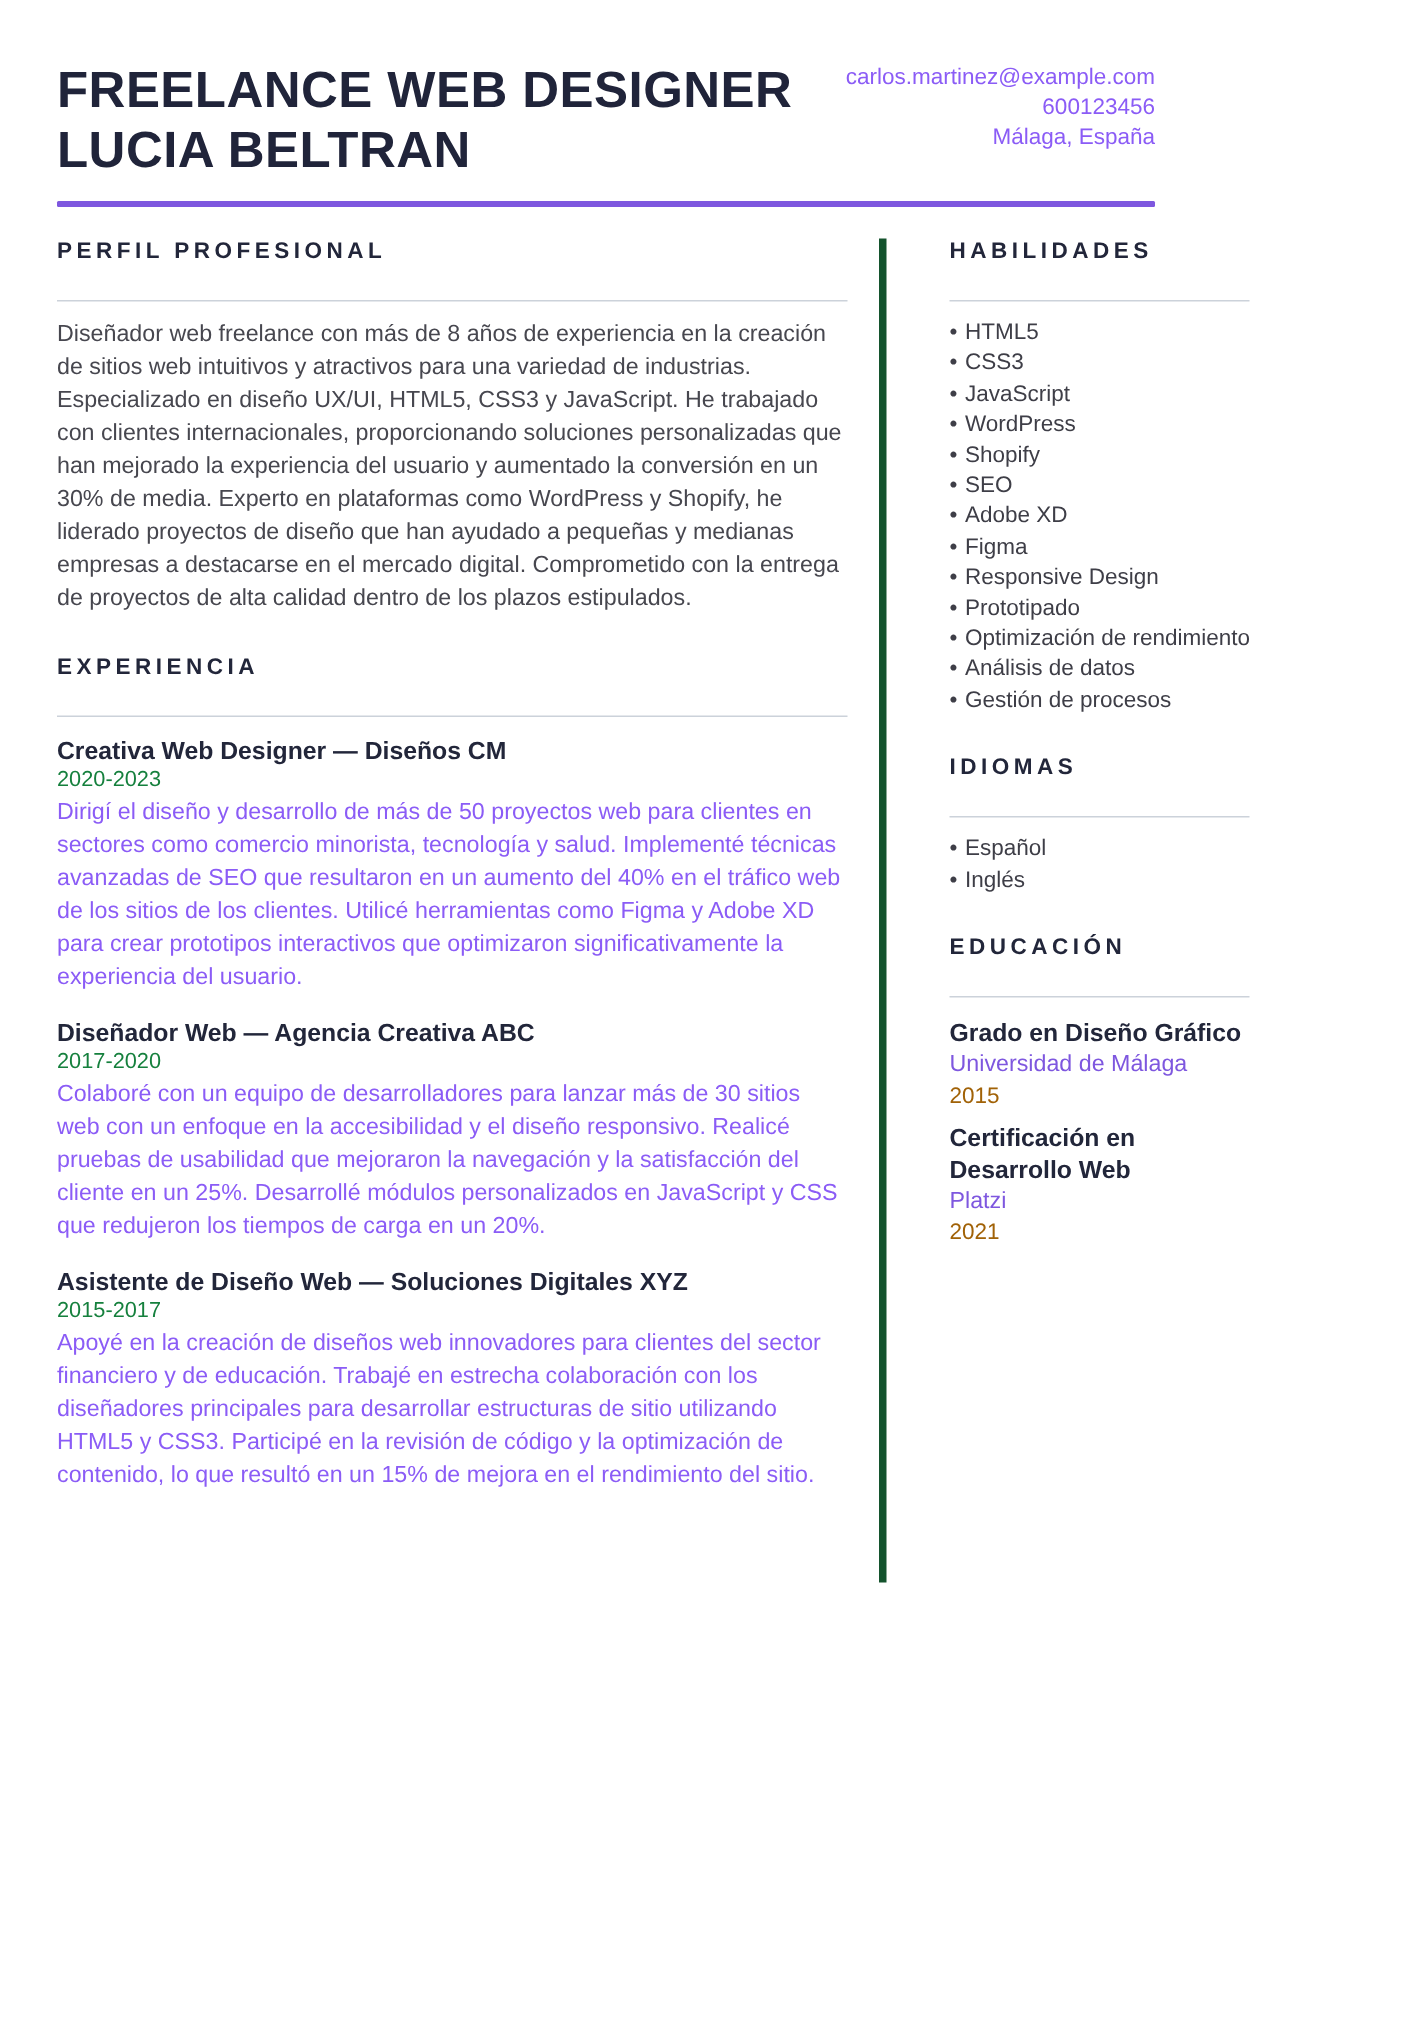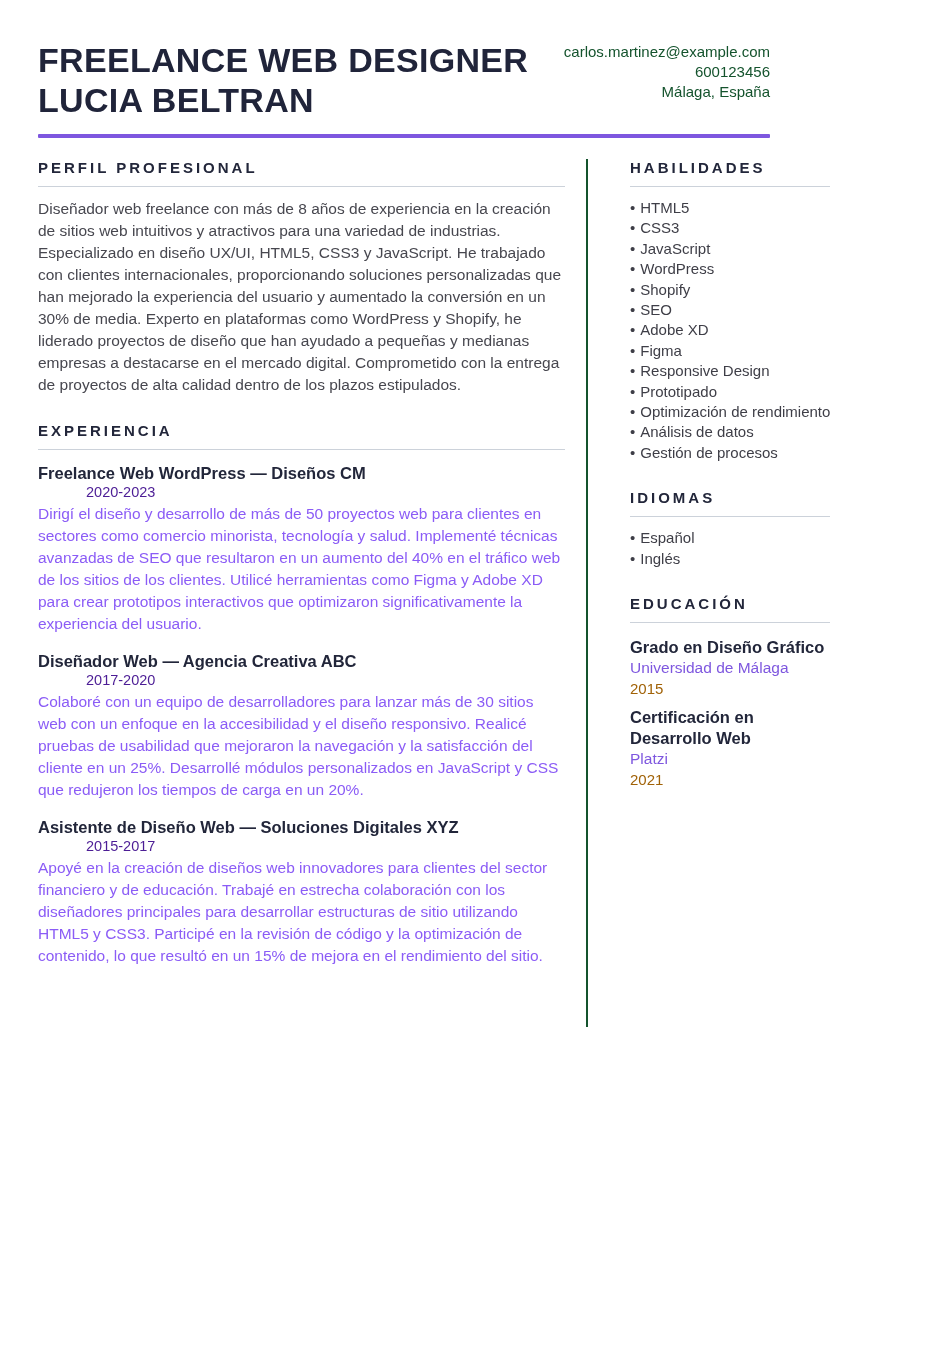--- a/index.html
+++ b/index.html
@@ -31,21 +31,21 @@
     color: #20243a;
     font-weight: bold;
     font-size: 34px;
     line-height: 40px;
     letter-spacing: 0.3px;
   }
   .contact-block {
     text-align: right;
     font-size: 15px;
     line-height: 20px;
-    color: #14532d;
+    color: #8b5cf6;
     padding-top: 2px;
   }
   .accent-rule {
     height: 4px;
     background: #7e57df;
     margin-top: 14px;
     border-radius: 1px;
   }
   
   .columns {
@@ -53,31 +53,31 @@
     margin-top: 21px;
   }
   .col-left {
     width: 527px;
     flex: 0 0 527px;
     padding-bottom: 34px;
   }
   .col-right {
     flex: 1;
     margin-left: 21px;
-    border-left: 2px solid #14532d;
+    border-left: 5px solid #14532d;
     padding-left: 42px;
   }
   
   .section-title {
     margin: 0;
     font-size: 15px;
     font-weight: bold;
     letter-spacing: 3px;
     color: #22263a;
-    padding-bottom: 10px;
+    padding-bottom: 24px;
     border-bottom: 1px solid #ccd2da;
   }
   .section {
     margin-bottom: 26px;
   }
   .body-text {
     margin: 11px 0 0 0;
     font-size: 15.5px;
     line-height: 22px;
     color: #47474f;
@@ -91,23 +91,22 @@
   }
   .job-title {
     margin: 0;
     font-size: 16.5px;
     font-weight: bold;
     color: #22263a;
     line-height: 20px;
   }
   .job-dates {
     font-size: 14.5px;
-    color: #4c1d95;
+    color: #15803d;
     line-height: 18px;
-    margin-left: 48px;
   }
   .job-desc {
     margin: 2px 0 0 0;
     font-size: 15.5px;
     line-height: 22px;
     color: #8b5cf6;
   }
   
   .plain-list {
     list-style: none;
@@ -175,21 +174,21 @@
 
       <div class="section">
         <h2 class="section-title">PERFIL PROFESIONAL</h2>
         <p class="body-text">Diseñador web freelance con más de 8 años de experiencia en la creación de sitios web intuitivos y atractivos para una variedad de industrias. Especializado en diseño UX/UI, HTML5, CSS3 y JavaScript. He trabajado con clientes internacionales, proporcionando soluciones personalizadas que han mejorado la experiencia del usuario y aumentado la conversión en un 30% de media. Experto en plataformas como WordPress y Shopify, he liderado proyectos de diseño que han ayudado a pequeñas y medianas empresas a destacarse en el mercado digital. Comprometido con la entrega de proyectos de alta calidad dentro de los plazos estipulados.</p>
       </div>
 
       <div class="section">
         <h2 class="section-title">EXPERIENCIA</h2>
 
         <div class="job">
-          <h3 class="job-title">Freelance Web WordPress — Diseños CM</h3>
+          <h3 class="job-title">Creativa Web Designer — Diseños CM</h3>
           <div class="job-dates">2020-2023</div>
           <p class="job-desc">Dirigí el diseño y desarrollo de más de 50 proyectos web para clientes en sectores como comercio minorista, tecnología y salud. Implementé técnicas avanzadas de SEO que resultaron en un aumento del 40% en el tráfico web de los sitios de los clientes. Utilicé herramientas como Figma y Adobe XD para crear prototipos interactivos que optimizaron significativamente la experiencia del usuario.</p>
         </div>
 
         <div class="job">
           <h3 class="job-title">Diseñador Web — Agencia Creativa ABC</h3>
           <div class="job-dates">2017-2020</div>
           <p class="job-desc">Colaboré con un equipo de desarrolladores para lanzar más de 30 sitios web con un enfoque en la accesibilidad y el diseño responsivo. Realicé pruebas de usabilidad que mejoraron la navegación y la satisfacción del cliente en un 25%. Desarrollé módulos personalizados en JavaScript y CSS que redujeron los tiempos de carga en un 20%.</p>
         </div>
 

